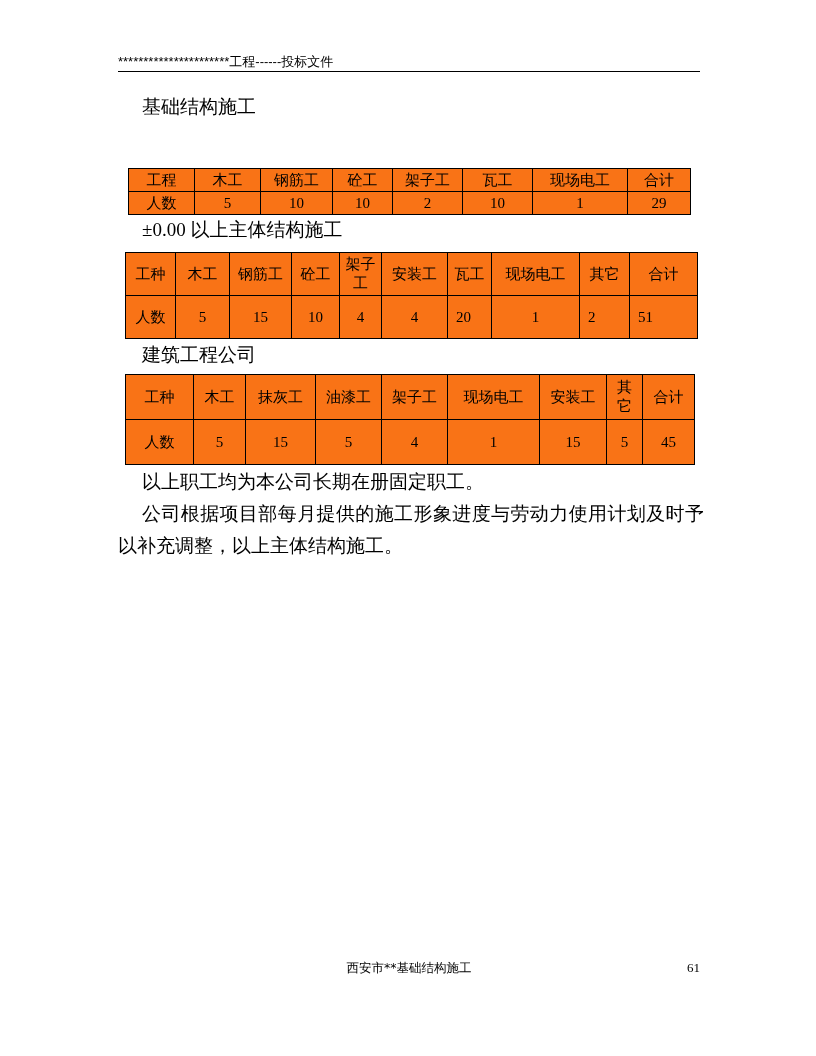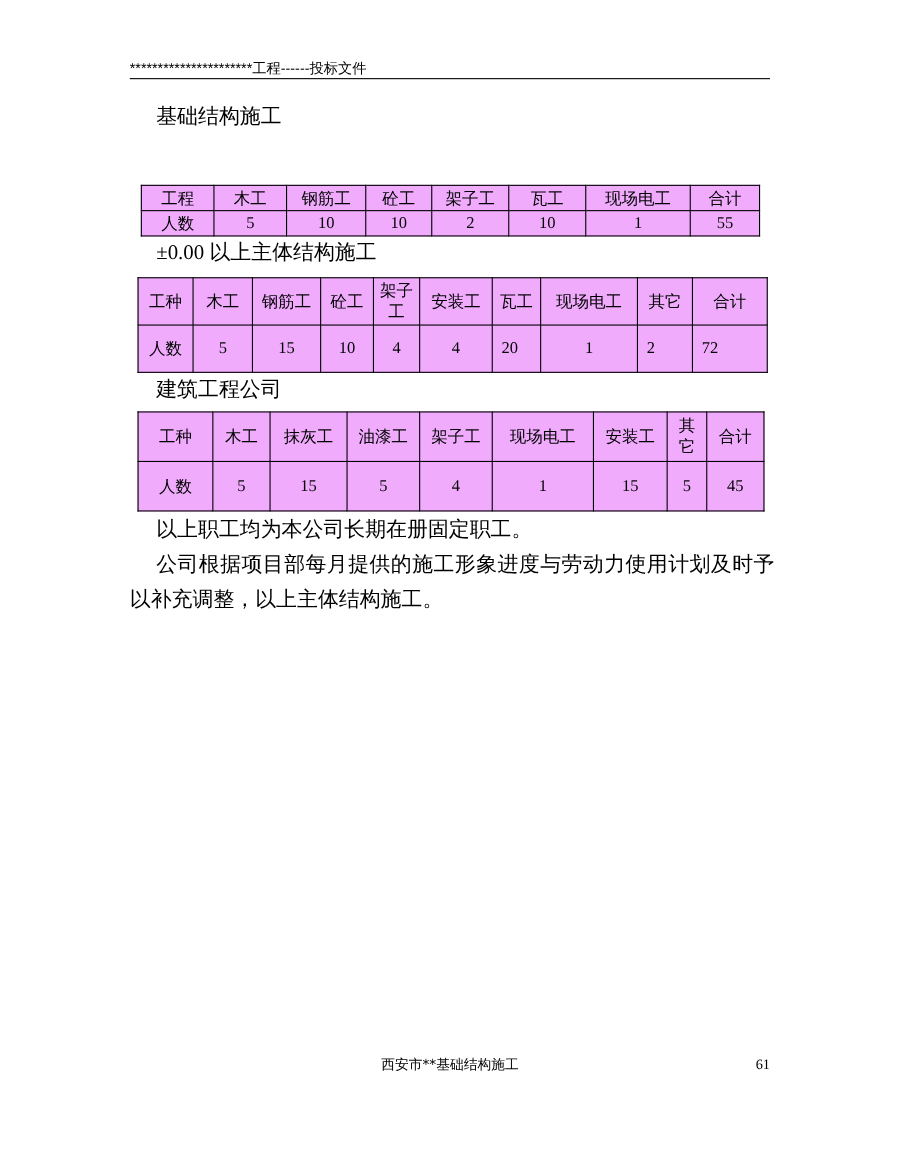--- a/index.html
+++ b/index.html
@@ -67,21 +67,21 @@
     padding-left: 24px;
     margin: 0;
   }
 
   
   table.plan {
     border-collapse: collapse;
     table-layout: fixed;
     border: 1.3px solid #000;
     font-size: 15px;
-    background: #f0abfc;
+    background: #f97316;
     padding-left: 28px;
   }
   table.plan td {
     border: 1.1px solid #000;
     padding: 0 4px;
     text-align: center;
     vertical-align: middle;
     line-height: 19px;
     font-family: "DejaVu Sans", "Liberation Sans", sans-serif;
     word-break: break-all;
@@ -183,21 +183,21 @@
         <td>合计</td>
       </tr>
       <tr>
         <td>人数</td>
         <td class="num">5</td>
         <td class="num">10</td>
         <td class="num">10</td>
         <td class="num">2</td>
         <td class="num">10</td>
         <td class="num">1</td>
-        <td class="num">55</td>
+        <td class="num">29</td>
       </tr>
     </tbody>
   </table>
 
   <div style="position:absolute;left:118px;top:215px;width:586px;">
     <p class="sub-head">±0.00 以上主体结构施工</p>
   </div>
 
   <table class="plan" id="table2">
     <colgroup>
@@ -228,21 +228,21 @@
       <tr>
         <td>人数</td>
         <td class="num">5</td>
         <td class="num">15</td>
         <td class="num">10</td>
         <td class="num">4</td>
         <td class="num">4</td>
         <td class="num lft">20</td>
         <td class="num">1</td>
         <td class="num lft">2</td>
-        <td class="num lft">72</td>
+        <td class="num lft">51</td>
       </tr>
     </tbody>
   </table>
 
   <div style="position:absolute;left:118px;top:340px;width:586px;">
     <p class="sub-head">建筑工程公司</p>
   </div>
 
   <table class="plan" id="table3">
     <colgroup>

